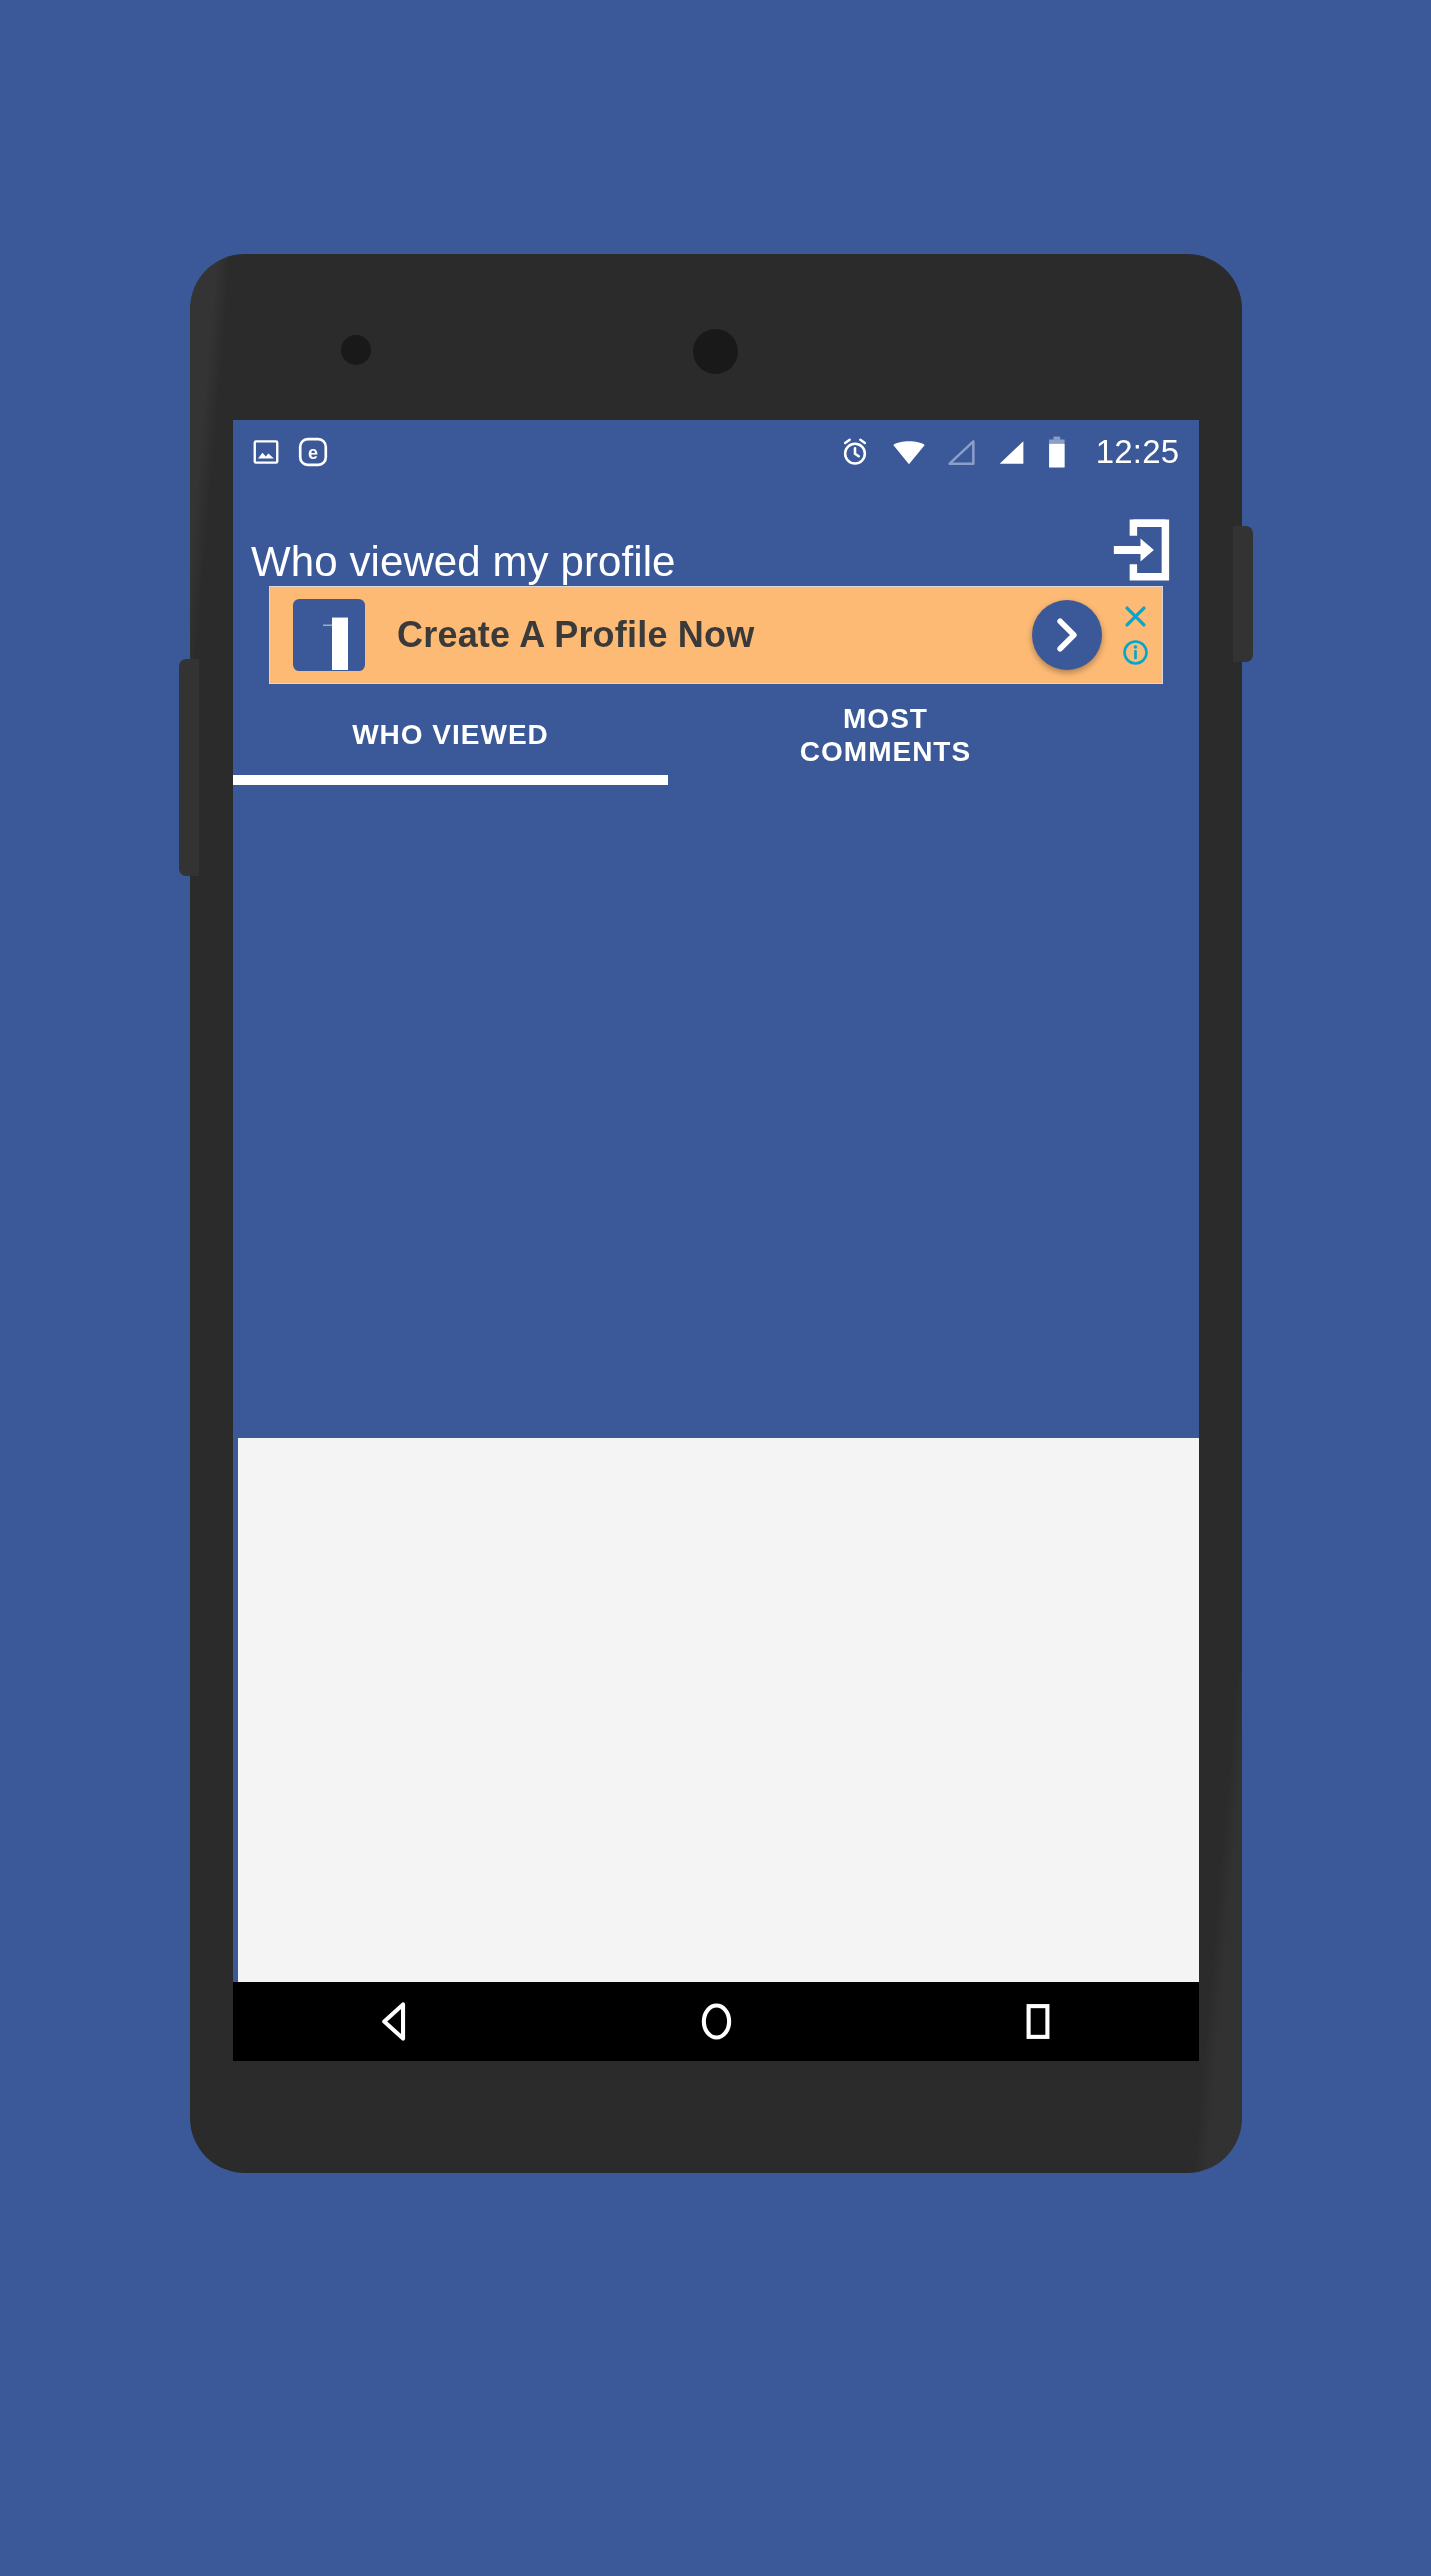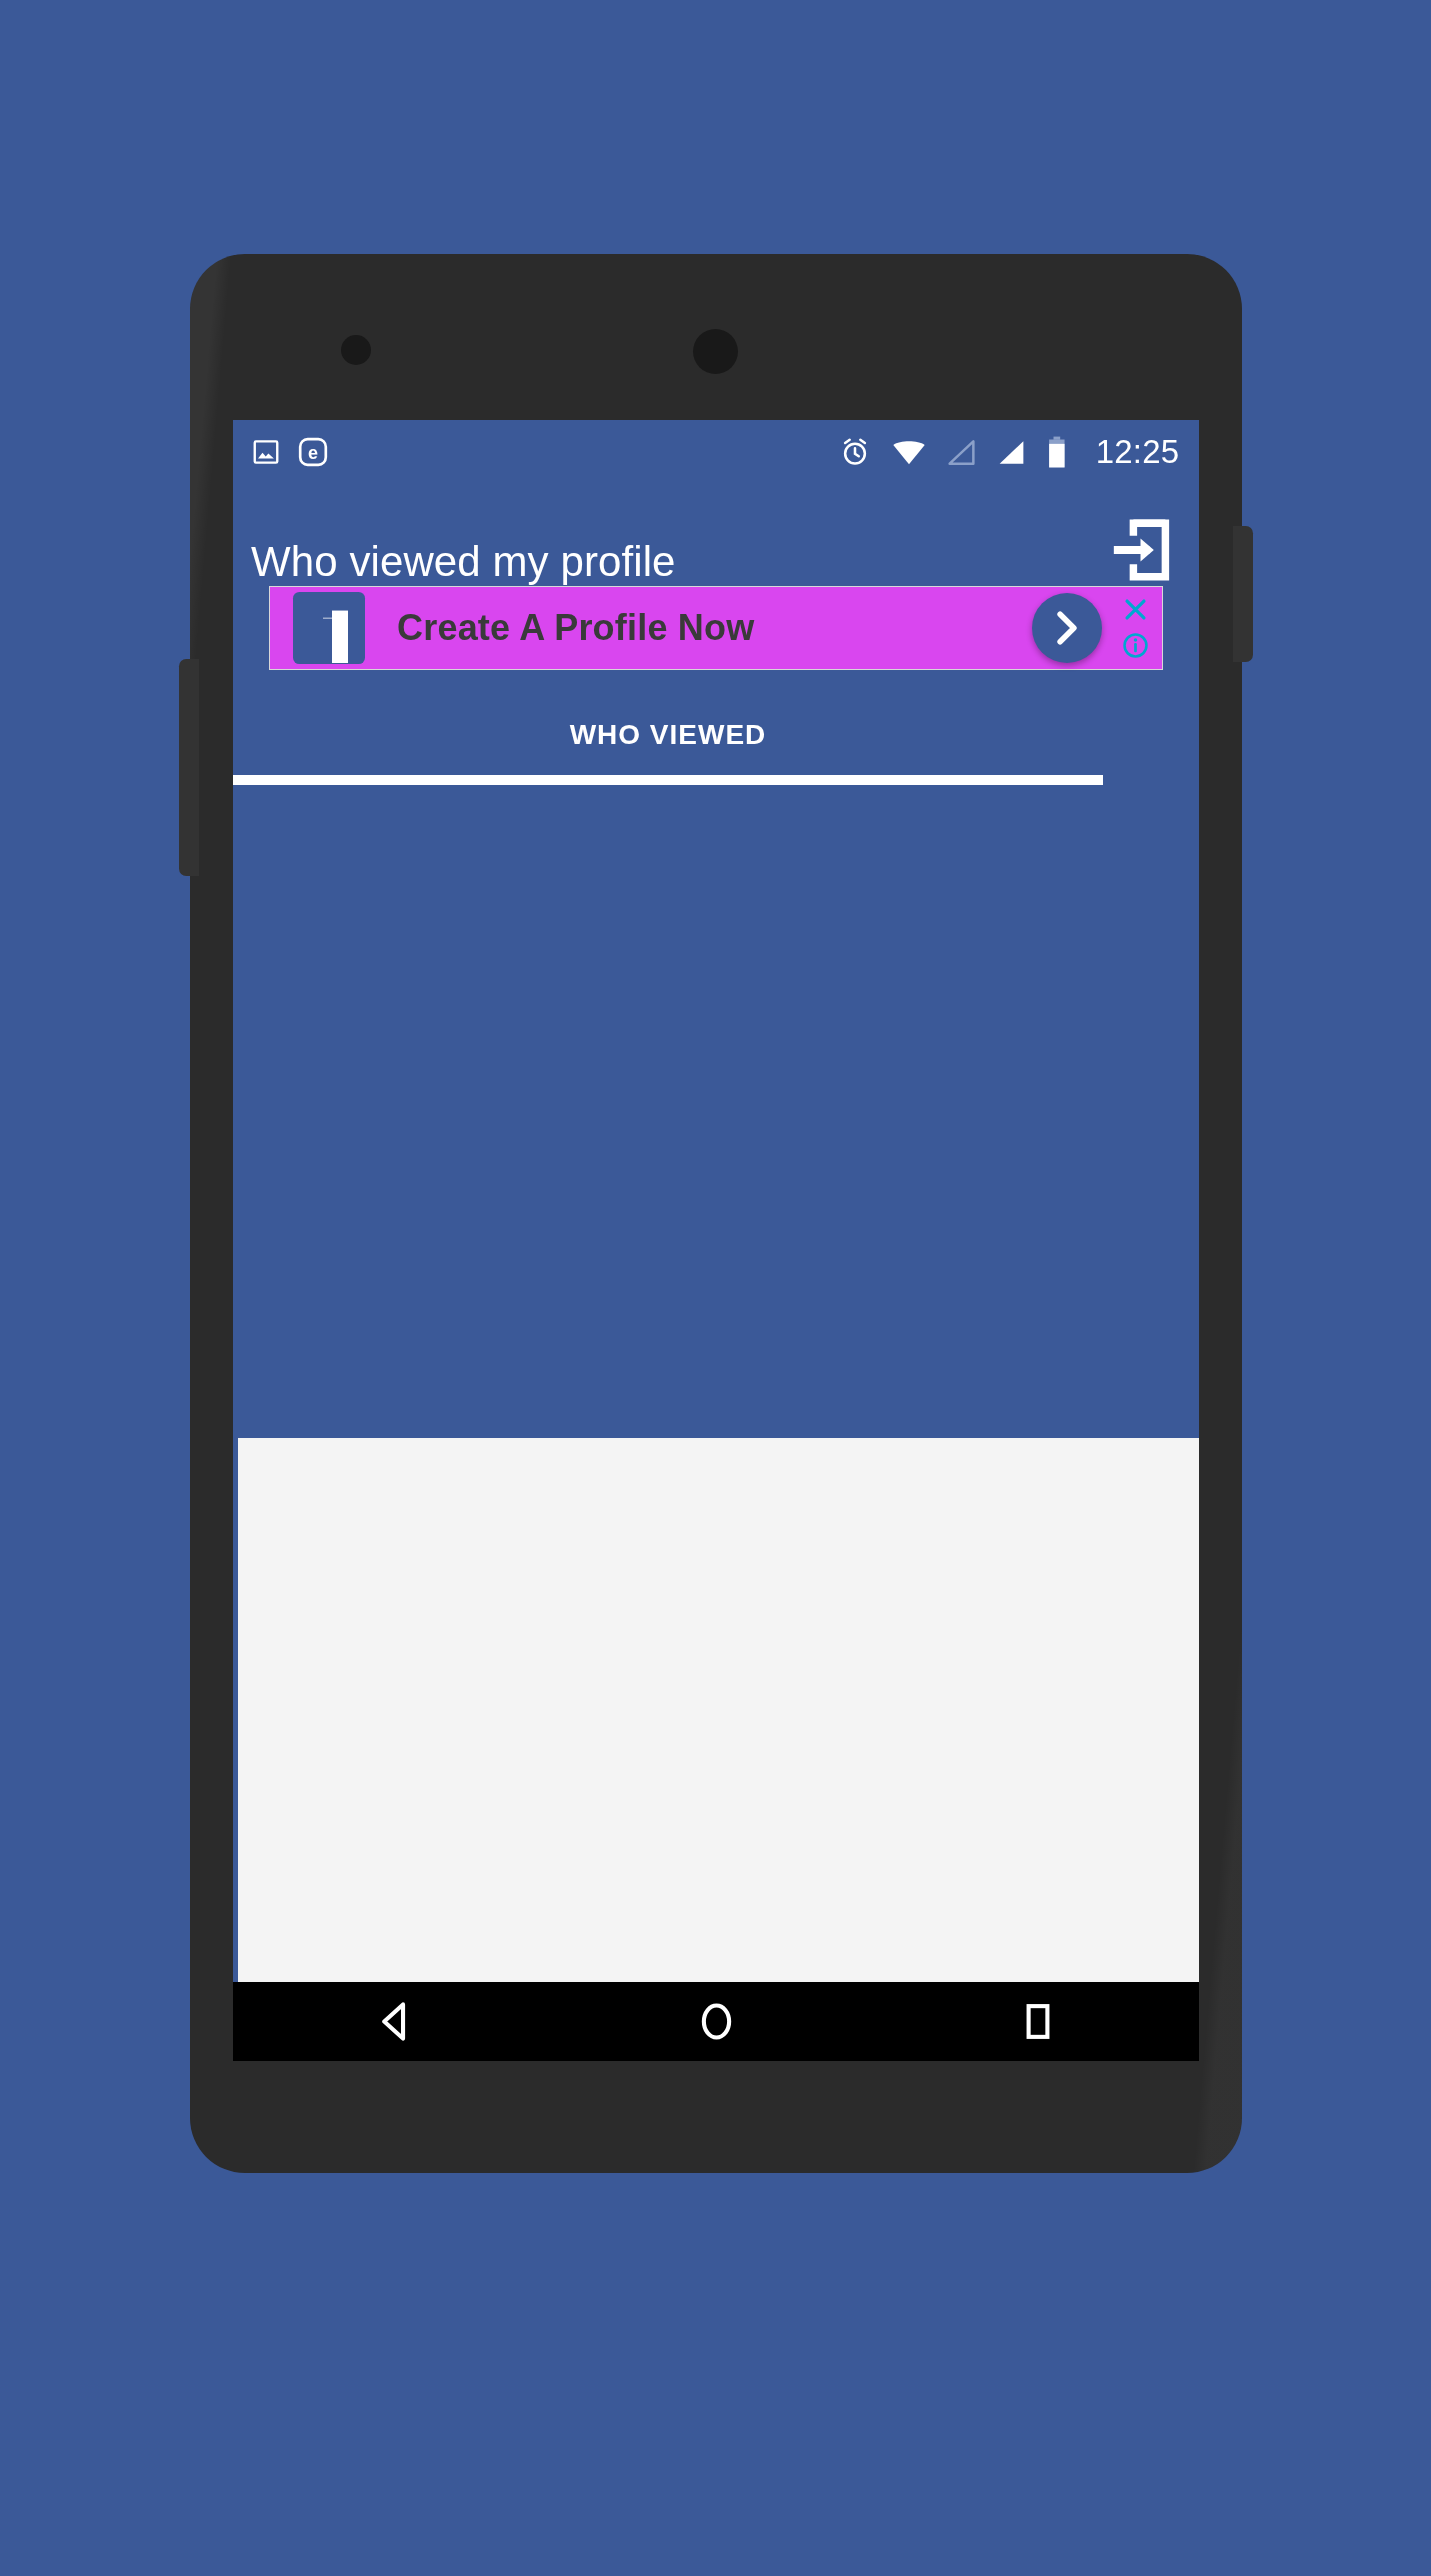--- a/index.html
+++ b/index.html
@@ -109,22 +109,22 @@
   }
   #logout-button {
     margin-left:auto;
     width:68px; height:72px;
     display:flex; align-items:center; justify-content:center;
   }
 
   
   #ad-banner {
     position:absolute; left:36px; top:166px;
-    width:894px; height:84px;
-    background:#d946ef;
+    width:894px; height:98px;
+    background:#fdba74;
     display:flex; align-items:center;
     border:1.8px solid #d8d8d8;
   }
   #ad-fb-logo {
     width:72px; height:72px;
     margin-left:23px;
     background:#3b5998;
     border-radius:6.3px;
     position:relative;
     flex:0 0 auto;
@@ -326,20 +326,24 @@
           </svg>
         </span>
       </span>
     </div>
 
     <div id="tab-bar">
       <div class="tab">
         <span class="tab-label">WHO VIEWED</span>
         <span class="tab-indicator"></span>
       </div>
+      <div class="tab">
+        <span class="tab-label" style="white-space:pre-line">MOST
+COMMENTS</span>
+      </div>
     </div>
 
     <div id="content-area">
       <div id="content-panel"></div>
     </div>
 
     <div id="nav-bar">
       <div class="nav-button">
         <span>
           <svg width="39" height="41" viewBox="0 0 22 24">

